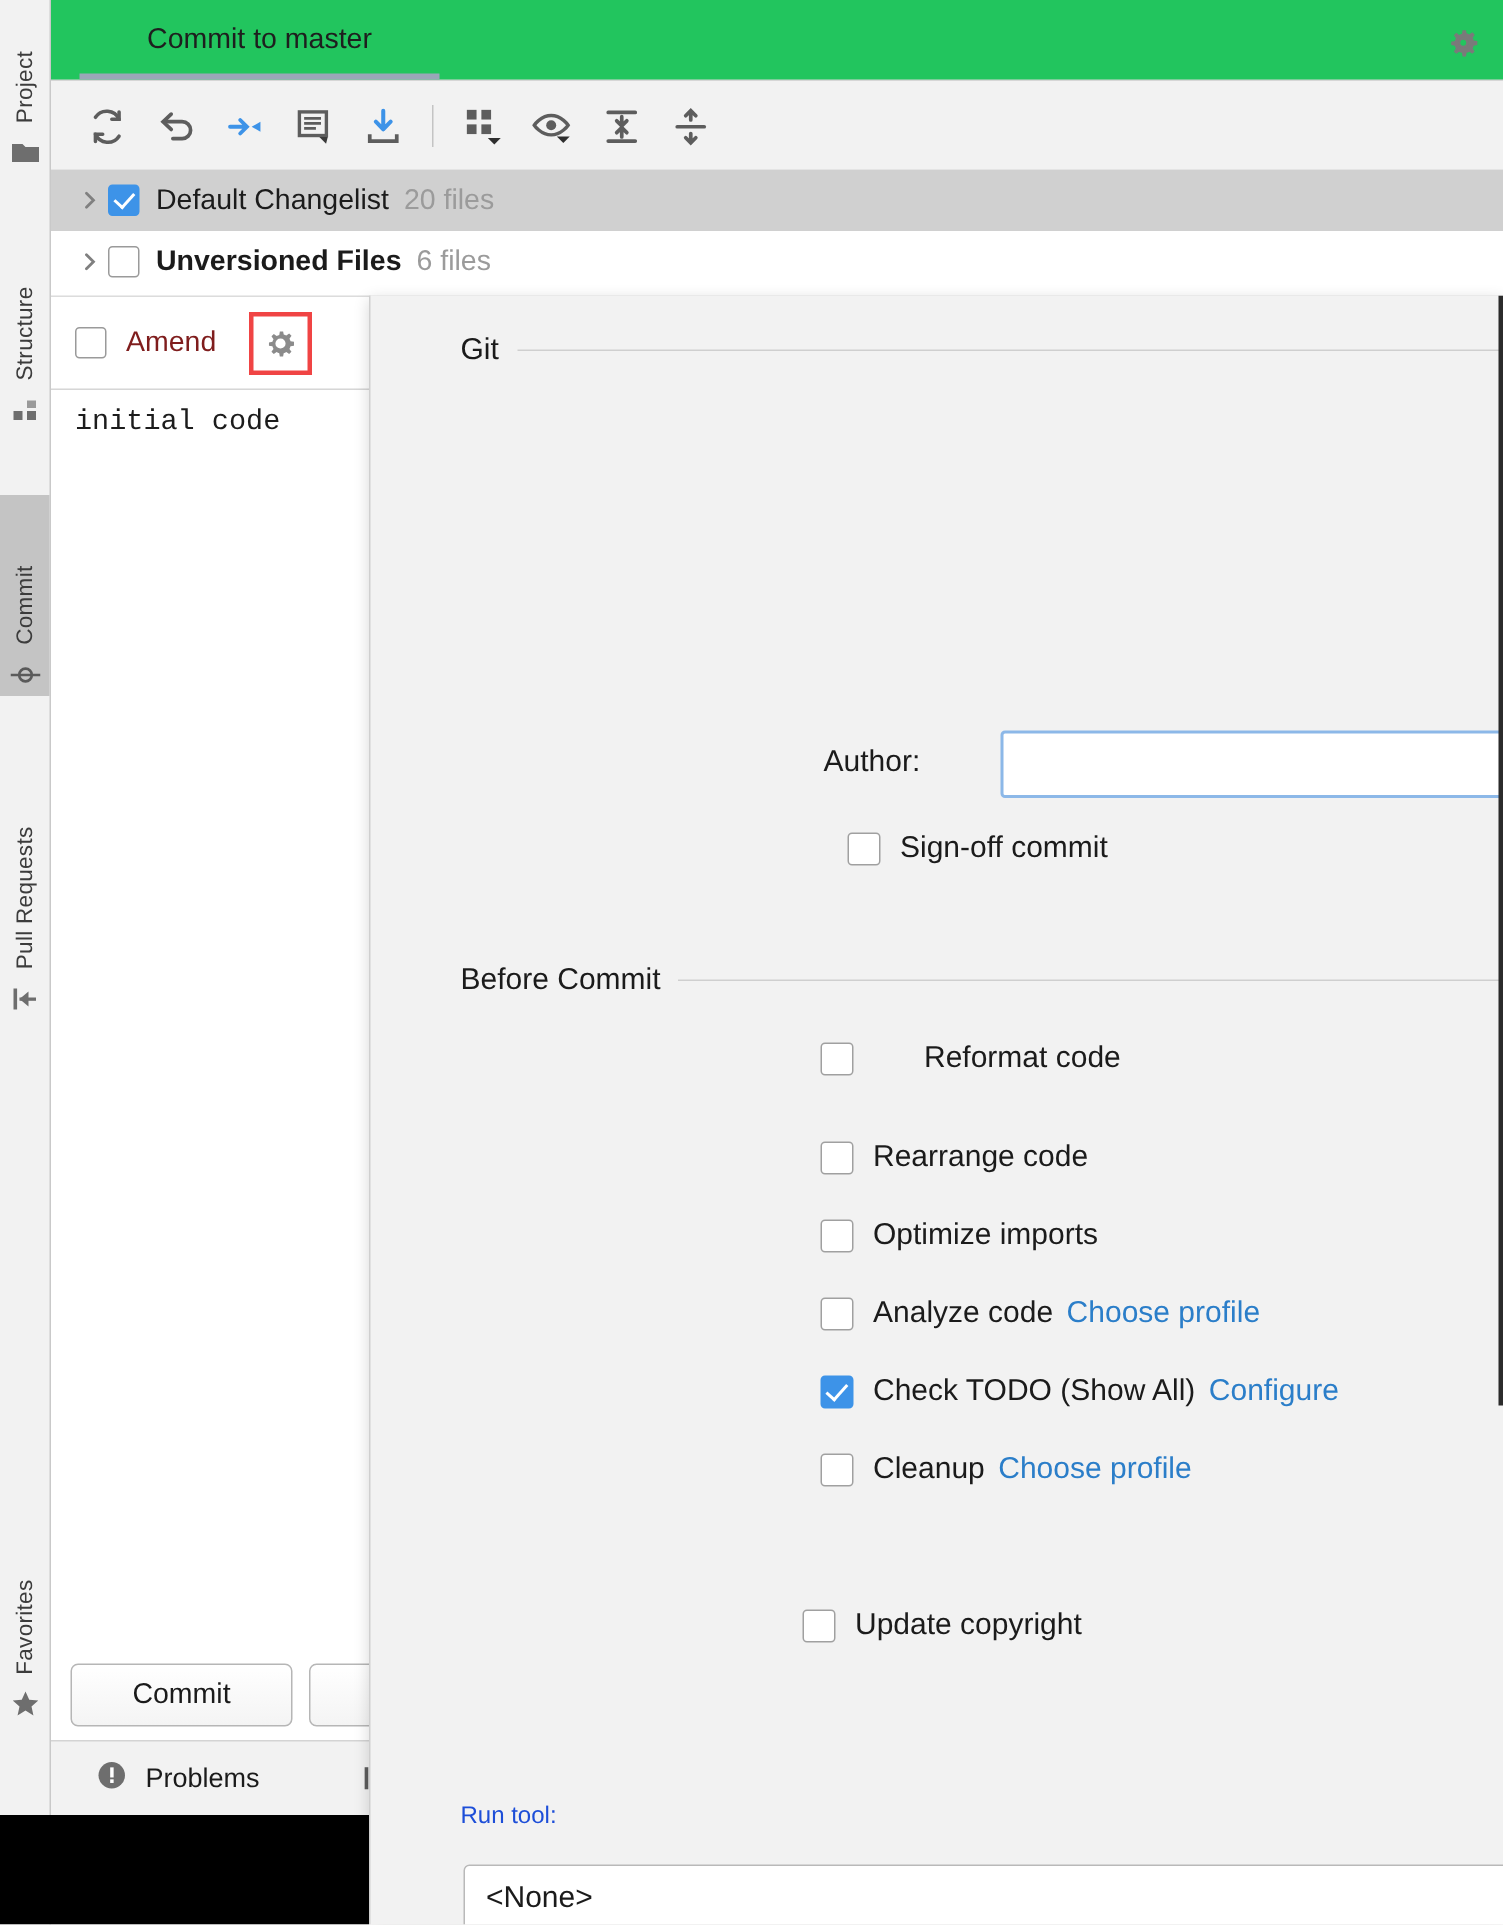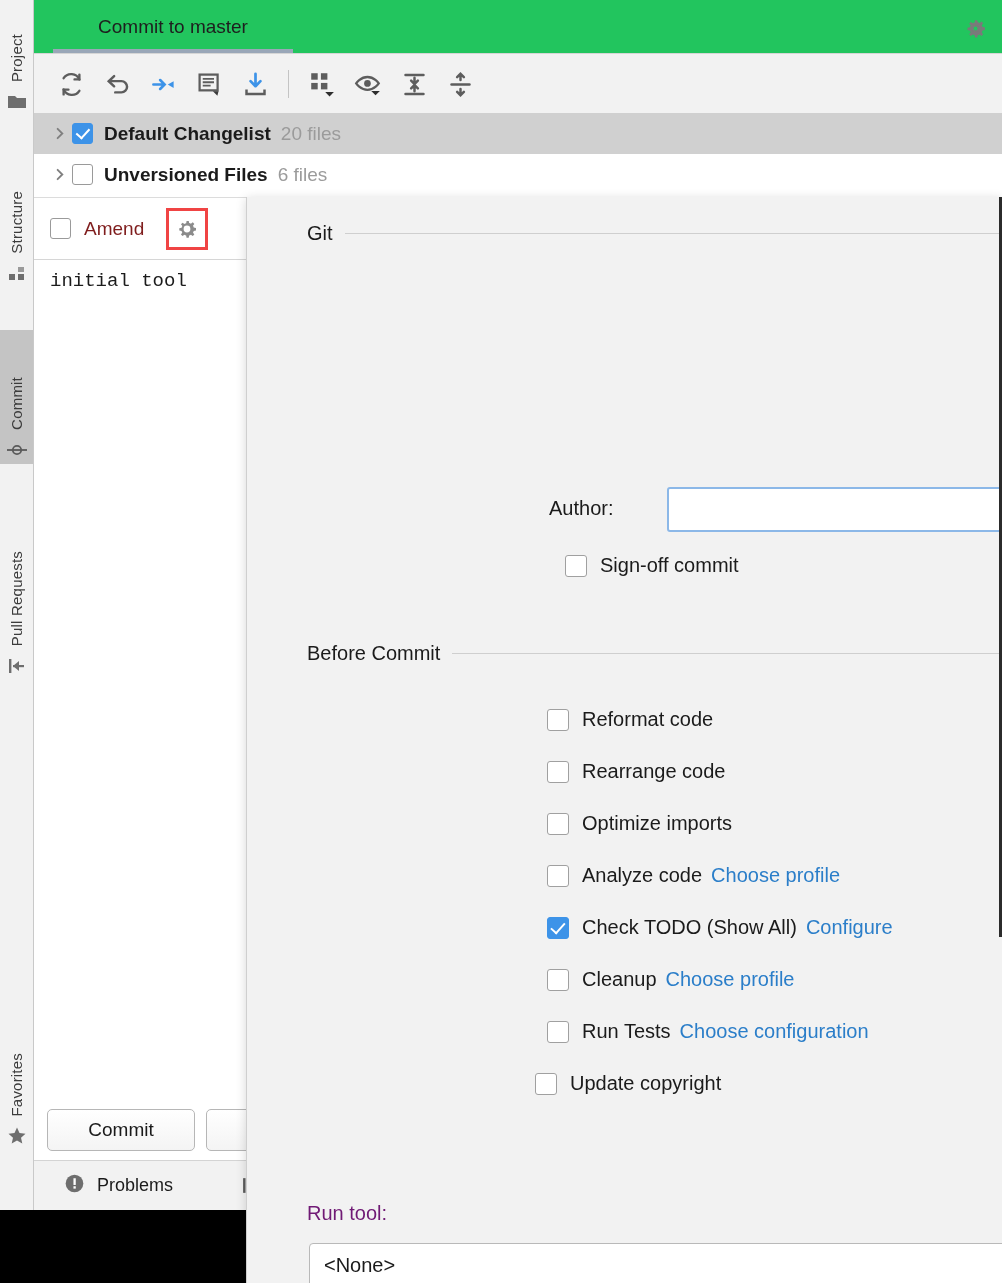--- a/index.html
+++ b/index.html
@@ -73,21 +73,21 @@
   .cbox {
     width: 21px; height: 21px; border: 1.6px solid #9a9a9a; border-radius: 3px;
     background:#fff; flex:none; margin-right: 11px;
     display:flex; align-items:center; justify-content:center;
   }
   .cbox.checked { background: #3d93e8; border-color: #3d93e8; }
   .cbox.checked::after {
     content:""; width: 6px; height: 11px; border: solid #fff;
     border-width: 0 2.6px 2.6px 0; transform: rotate(42deg) translate(-1px,-1px);
   }
-  .tree-name { font-weight: 700; }
+  .tree-name { font-weight: 400; }
   .tree-name.normal { font-weight: 700; }
   .tree-count { color: #9b9b9b; margin-left: 10px; font-weight: 400; }
 
   
   #amend-row {
     position: absolute; left: 34px; top: 197px; width: 968px; height: 62px;
     background: #fff; border-top: 1px solid #dcdcdc; display:flex; align-items:center;
     padding-left: 16px;
   }
   #amend-label { font-size: 19px; color:#7f1d1d; margin-left: 0; }
@@ -166,21 +166,21 @@
     border-width: 0 2.8px 2.8px 0; transform: rotate(42deg) translate(-1px,-1px);
   }
   .link { color: #2b7ec9; margin-left: 9px; }
 
   #author-label { position:absolute; left: 302px; top: 300px; font-size: 20px; color:#1b1b1b; }
   #author-input {
     position:absolute; left: 420px; top: 290px; width: 600px; height: 45px;
     background:#fff; border: 2.5px solid #8cb8e8; border-radius: 3px;
   }
 
-  .field-label { position:absolute; font-size: 20px; color:#701a75; }
+  .field-label { position:absolute; font-size: 16px; color:#1d4ed8; }
   .combo {
     position:absolute; height: 45px; background:#fff;
     border: 1px solid #b9b9b9; border-radius: 4px;
     display:flex; align-items:center; padding-left: 14px;
     font-size: 20px; color:#1b1b1b;
   }
 </style>
 </head>
 <body>
 
@@ -346,21 +346,21 @@
     <span class="cbox" style="margin-right:13px;"></span>
     <span id="amend-label">Amend</span>
     <div id="amend-gear-wrap">
       <svg viewBox="0 0 24 24" width="24" height="24">
         <path fill="#8b8b8b" d="M21 13.1v-2.2l-2.3-.38a7 7 0 00-.72-1.74l1.36-1.9-1.56-1.56-1.9 1.36a7 7 0 00-1.74-.72L13.76 4h-2.2l-.38 2.3a7 7 0 00-1.74.72l-1.9-1.36-1.56 1.56 1.36 1.9a7 7 0 00-.72 1.74L4.3 11.3v2.2l2.3.38a7 7 0 00.72 1.74l-1.36 1.9 1.56 1.56 1.9-1.36a7 7 0 001.74.72l.38 2.3h2.2l.38-2.3a7 7 0 001.74-.72l1.9 1.36 1.56-1.56-1.36-1.9a7 7 0 00.72-1.74l2.3-.38zM12 15.4a3.4 3.4 0 110-6.8 3.4 3.4 0 010 6.8z"></path>
       </svg>
     </div>
   </div>
 
   <div id="msg-area">
-    <div id="msg-text">initial tool</div>
+    <div id="msg-text">initial code</div>
   </div>
 
   <div id="btnbar">
     <div class="btn">Commit</div>
     <div class="btn" style="min-width:150px;">C</div>
   </div>
 
   <div id="statusbar">
     <span>
       <svg viewBox="0 0 20 20" width="21" height="21">
@@ -394,21 +394,21 @@
     <div class="row-cb" style="left:318px; top:357px;">
       <span class="cb2"></span>
       <span>Sign-off commit</span>
     </div>
 
     <div class="sec" style="top:445px;">
       <span class="sec-title">Before Commit</span>
       <span class="sec-line"></span>
     </div>
 
-    <div class="row-cb" style="left:300px; top:511px;">
+    <div class="row-cb" style="left:300px; top:497px;gap:34px;">
       <span class="cb2"></span>
       <span>Reformat code</span>
     </div>
     <div class="row-cb" style="left:300px; top:563px;">
       <span class="cb2"></span>
       <span>Rearrange code</span>
     </div>
     <div class="row-cb" style="left:300px; top:615px;">
       <span class="cb2"></span>
       <span>Optimize imports</span>
@@ -421,25 +421,20 @@
     <div class="row-cb" style="left:300px; top:719px;">
       <span class="cb2 checked"></span>
       <span>Check TODO (Show All)</span>
       <span class="link">Configure</span>
     </div>
     <div class="row-cb" style="left:300px; top:771px;">
       <span class="cb2"></span>
       <span>Cleanup</span>
       <span class="link">Choose profile</span>
     </div>
-    <div class="row-cb" style="left:300px; top:823px;">
-      <span class="cb2"></span>
-      <span>Run Tests</span>
-      <span class="link">Choose configuration</span>
-    </div>
     <div class="row-cb" style="left:288px; top:875px;">
       <span class="cb2"></span>
       <span>Update copyright</span>
     </div>
 
 
     <div class="field-label" style="left:60px; top:1005px;">Run tool:</div>
     <div class="combo" style="left:62px; top:1046px; width:700px;">&lt;None&gt;</div>
 
   </div>

